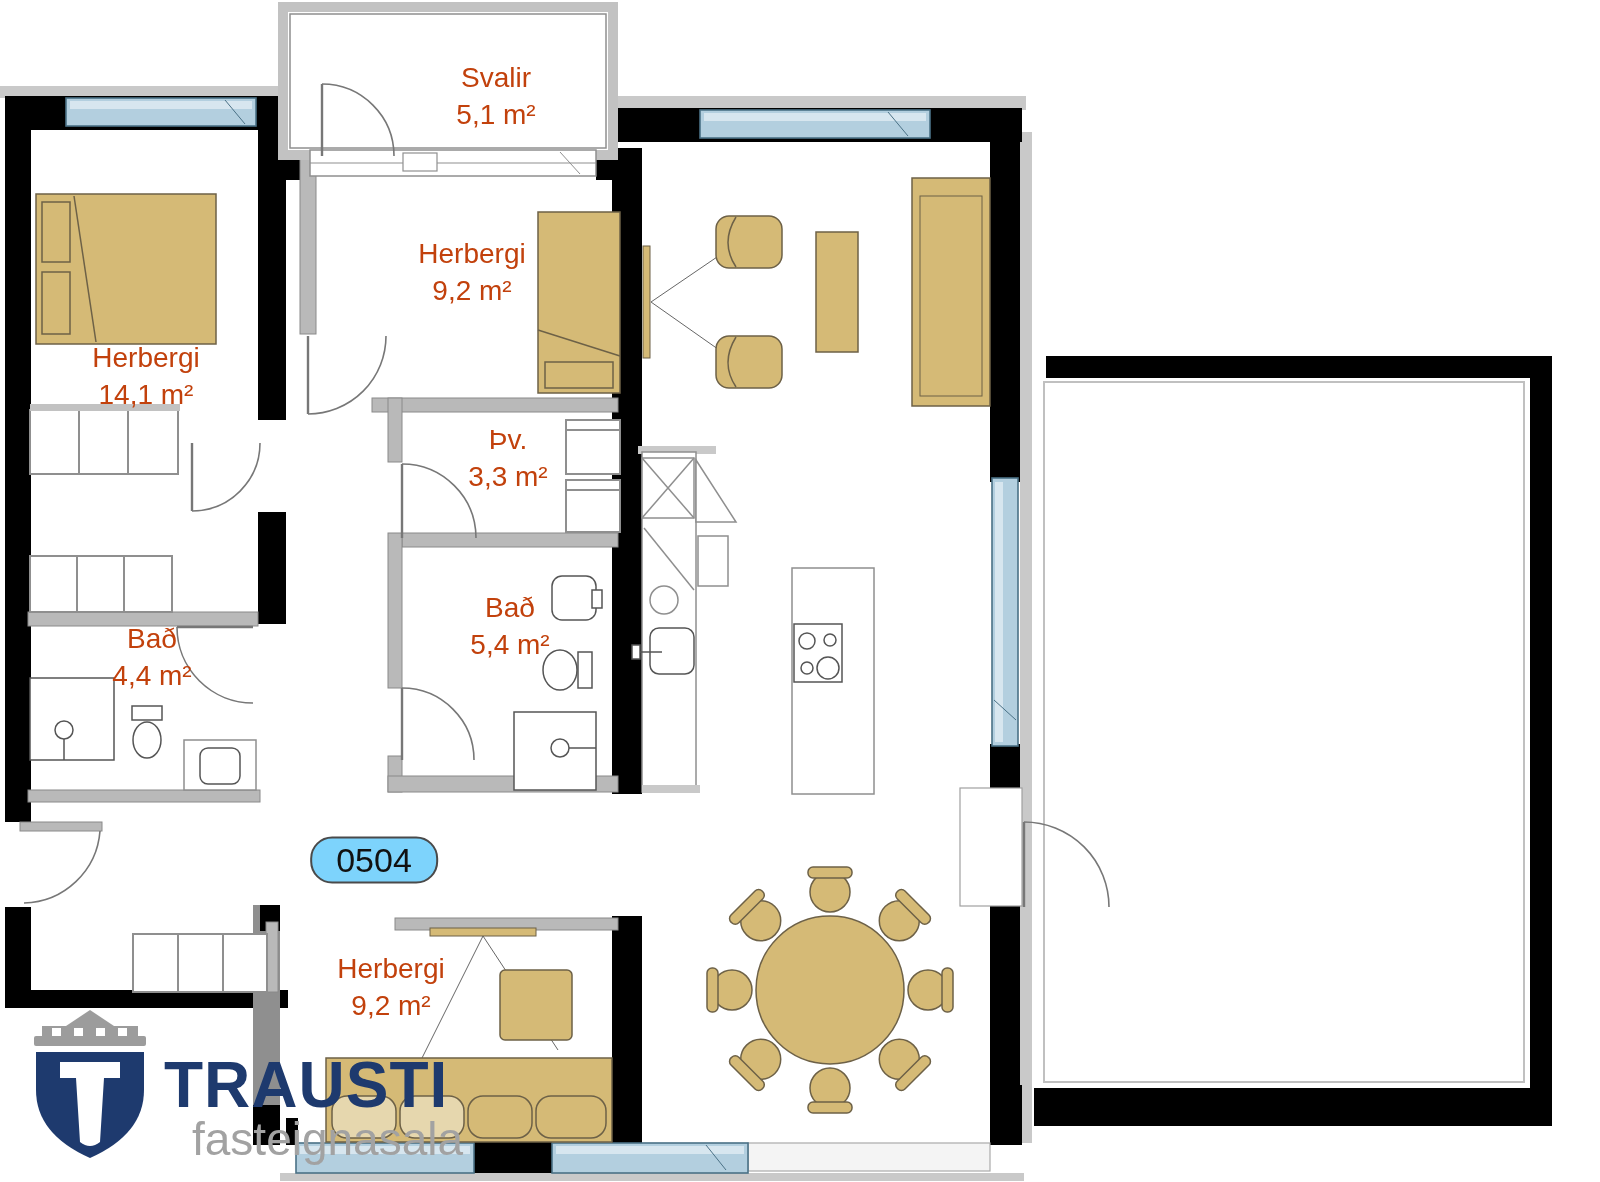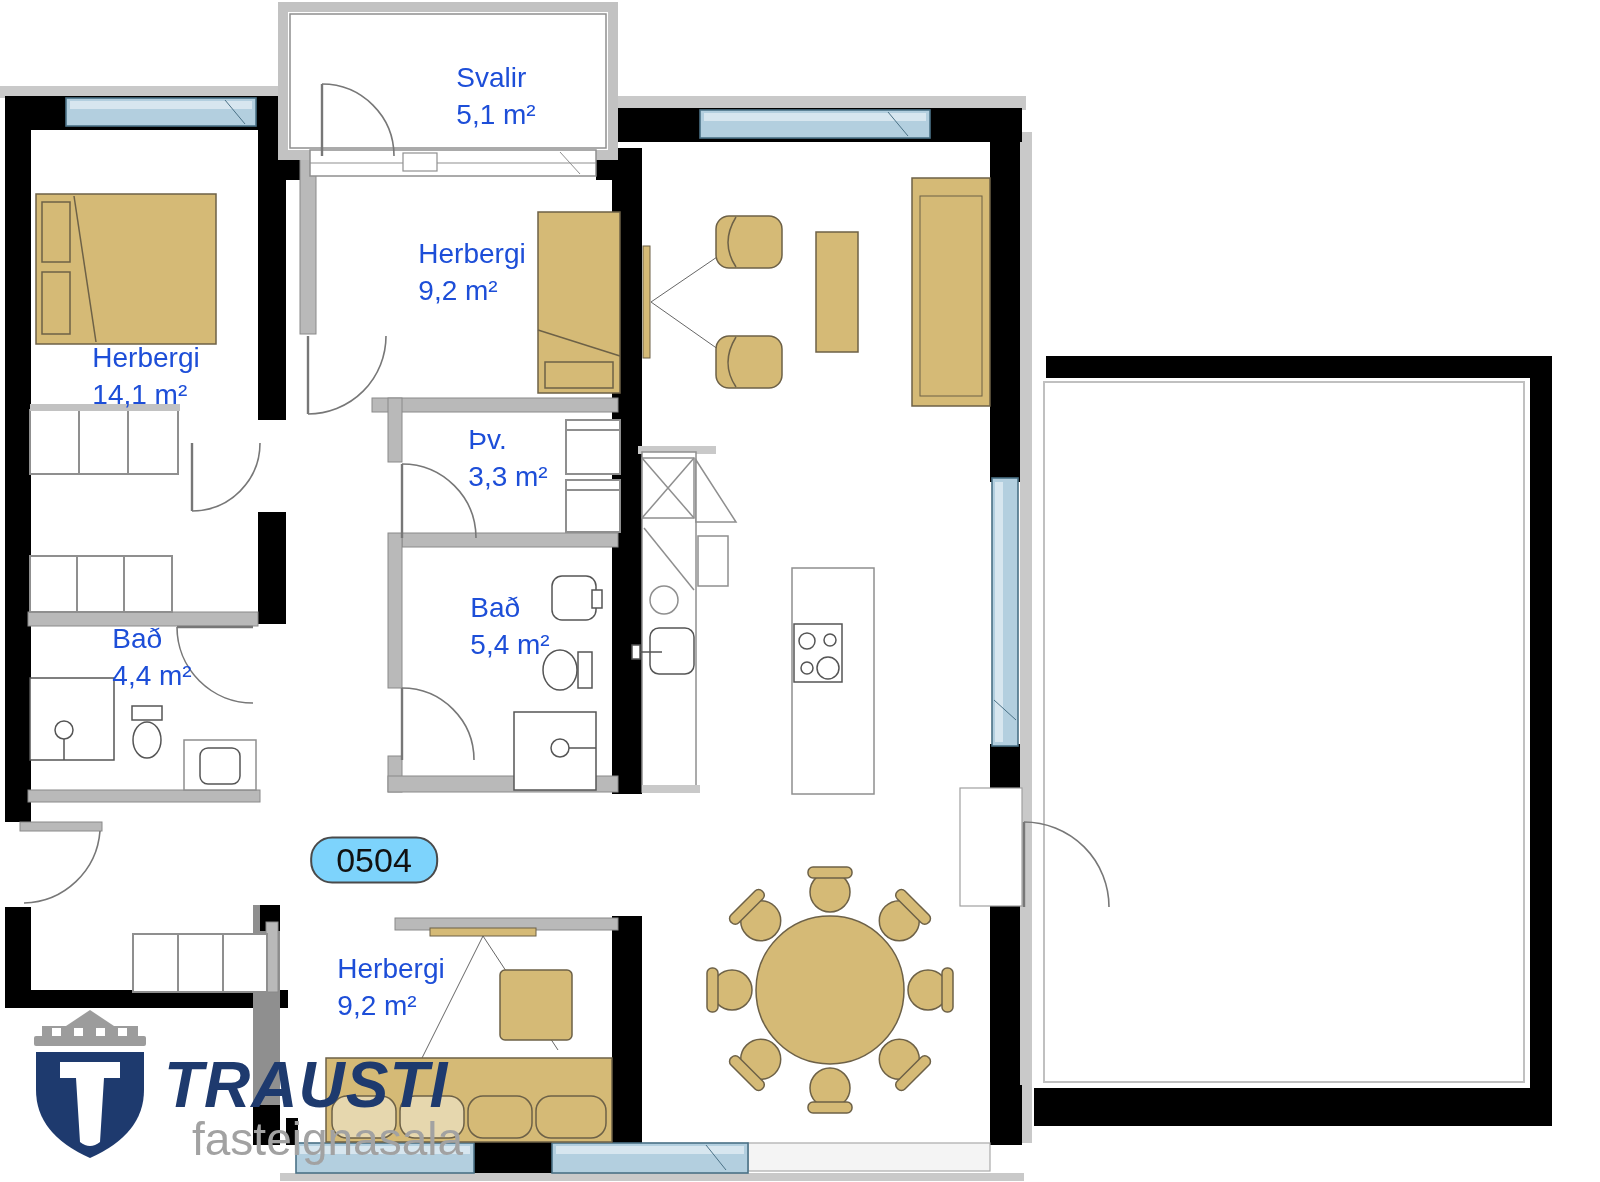--- a/index.html
+++ b/index.html
@@ -1,29 +1,29 @@
 <!DOCTYPE html>
 <html><head>
 <meta charset="utf-8">
 <style>
   html,body{margin:0;padding:0;background:#fff;}
   #stage{position:relative;width:1600px;height:1182px;background:#fff;overflow:hidden;
          font-family:"Liberation Sans","DejaVu Sans",sans-serif;}
   #plan-svg{position:absolute;left:0;top:0;}
-  .label{position:absolute;transform:translate(-50%,-50%);
-         color:#1d4ed8;font-size:28px;line-height:37px;white-space:nowrap;}
+  .label{position:absolute;transform:translate(-50%,-50%);text-align:center;
+         color:#c2410c;font-size:28px;line-height:37px;white-space:nowrap;}
   .label span{display:block;}
   .label.big{font-size:30px;line-height:40px;}
   #unit-badge{position:absolute;left:374px;top:860px;transform:translate(-50%,-50%);
               border:2px solid #4a4a4a;border-radius:22px;padding:2px 24px;
               font-size:34px;color:#111;background:#7dd3fc;}
   #logo{position:absolute;left:26px;top:1006px;width:470px;height:170px;}
   #logo-shield{position:absolute;left:0;top:0;}
   #logo-brand{position:absolute;left:138px;top:42px;font-size:64px;font-weight:bold;
-              color:#1e3a6e;letter-spacing:1px;font-style:italic;}
+              color:#1e3a6e;letter-spacing:1px;}
   #logo-tagline{position:absolute;left:166px;top:106px;font-size:46px;font-weight:normal;
               color:#a2a2a2;letter-spacing:0px;}
 </style>
 </head>
 <body>
 
 <div id="stage">
 
 <svg id="plan-svg" width="1600" height="1182" viewBox="0 0 1600 1182">
 

